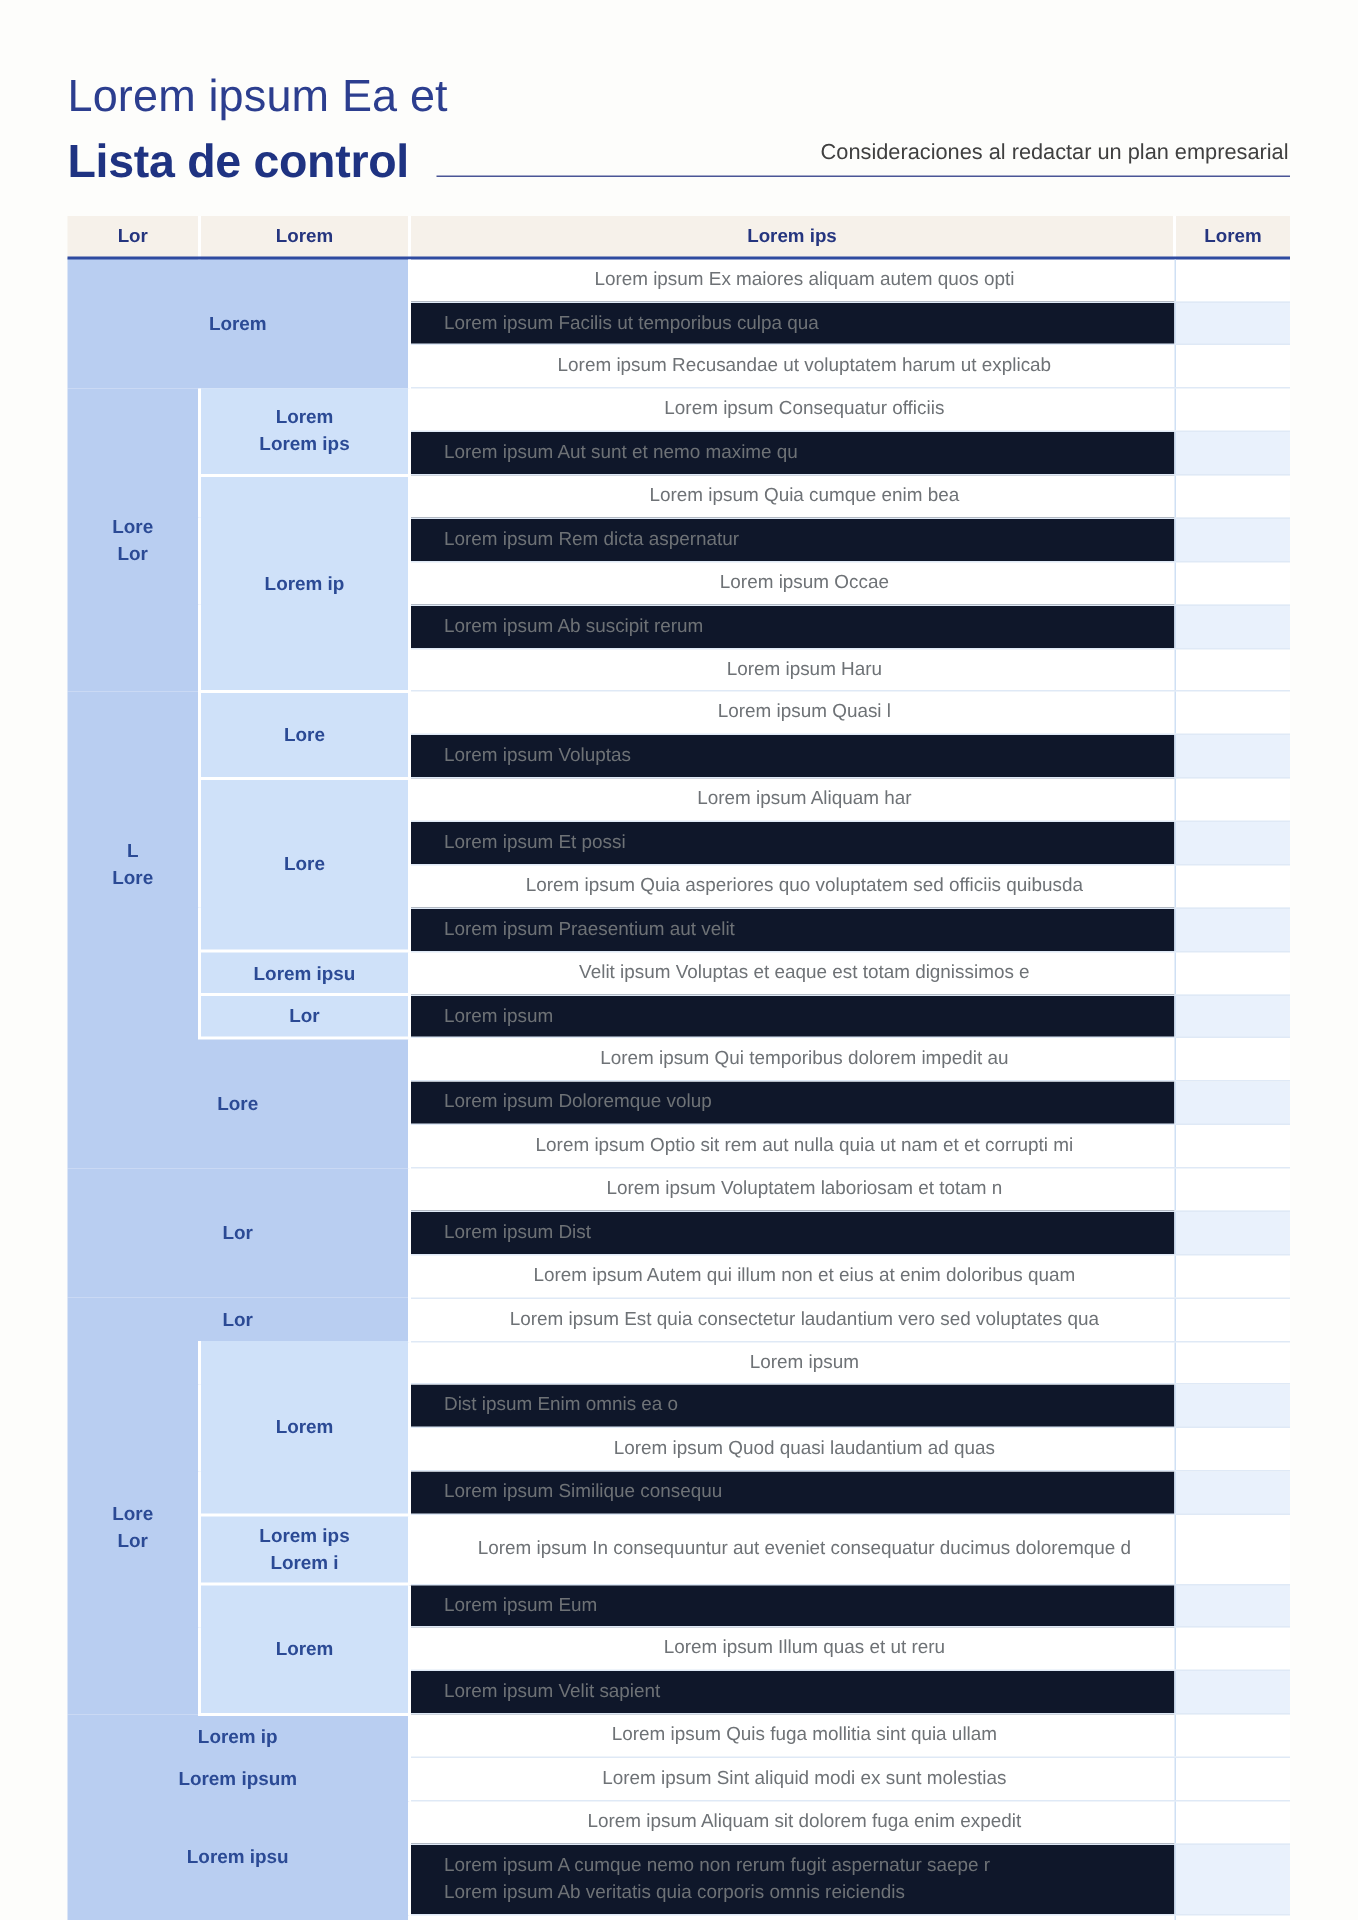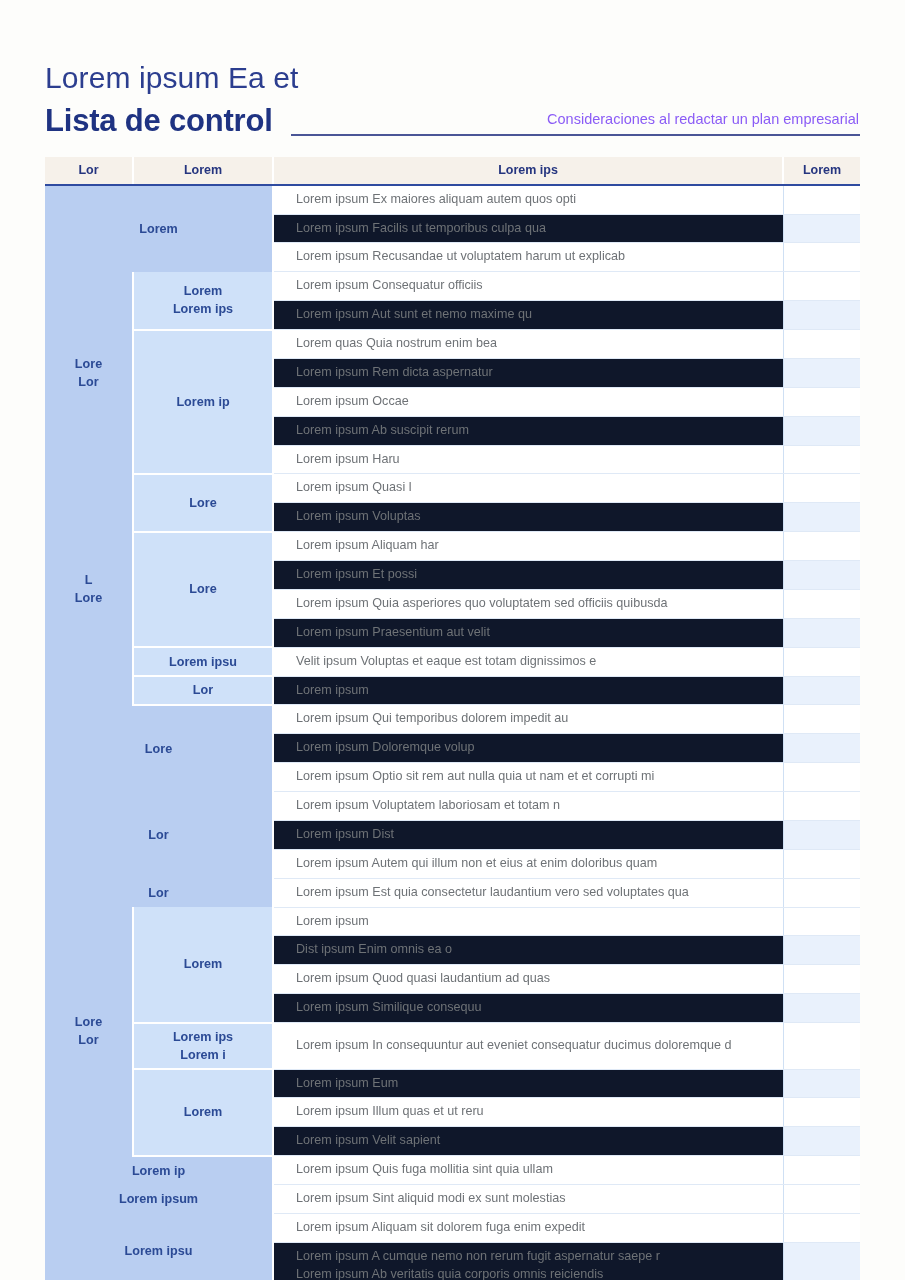--- a/index.html
+++ b/index.html
@@ -12,41 +12,41 @@
     background: #fdfdfb;
     font-family: "Liberation Sans", sans-serif;
     overflow: hidden;
   }
 
   .page {
     position: relative;
     width: 905px;
     height: 1272px;
     box-sizing: border-box;
-    padding: 13px 45px;
+    padding: 0 45px;
     border-radius: 27px;
   }
 
   
   .header {
     padding-top: 48px;
     position: relative;
   }
   .kicker {
     font-size: 30px;
     font-weight: 400;
     color: #2c3e8f;
     letter-spacing: 0.1px;
     line-height: 1.15;
     margin: 0;
     white-space: nowrap;
   }
   .title-row {
     display: flex;
-    align-items: flex-end;
+    align-items: center;
     margin-top: 6px;
   }
   .main-title {
     font-size: 31px;
     font-weight: bold;
     color: #1f3382;
     line-height: 1.2;
     margin: 0;
     white-space: nowrap;
     padding-right: 18px;
@@ -54,21 +54,21 @@
   }
   .subtitle-wrap {
     flex: 1;
     display: flex;
     flex-direction: column;
     justify-content: flex-end;
     padding-bottom: 3px;
   }
   .subtitle {
     font-size: 14.5px;
-    color: #8b5cf6;
+    color: #404040;
     text-align: right;
     line-height: 1.3;
     padding-bottom: 5px;
     padding-right: 1px;
     white-space: nowrap;
   }
   .subtitle-rule {
     height: 1.5px;
     background: #4a5596;
     width: 100%;
@@ -138,21 +138,21 @@
     font-weight: bold;
     font-size: 12.6px;
     text-align: center;
     padding: 4px 3px;
     border-right: 2px solid #ffffff;
     border-bottom: none;
     line-height: 1.45;
   }
 
   
-  td.item.odd  { background: #ffffff; }
+  td.item.odd  { background: #ffffff; text-align: center; }
   td.item.even { background: #0f172a; }
 
   
   td.check {
     background: #ffffff;
     border-left: 1px solid #cfe0f4;
     padding: 0;
   }
   td.check.even { background: #e9f1fc; }
 
@@ -219,21 +219,21 @@
 Lorem ips</td>
             <td class="item odd">Lorem ipsum Consequatur officiis</td>
             <td class="check odd"></td>
           </tr>
           <tr>
             <td class="item even">Lorem ipsum Aut sunt et nemo maxime qu</td>
             <td class="check even"></td>
           </tr>
           <tr>
             <td class="lvl2" rowspan="5" style="white-space: pre-line;">Lorem ip</td>
-            <td class="item odd">Lorem quas Quia nostrum enim bea</td>
+            <td class="item odd">Lorem ipsum Quia cumque enim bea</td>
             <td class="check odd"></td>
           </tr>
           <tr>
             <td class="item even">Lorem ipsum Rem dicta aspernatur</td>
             <td class="check even"></td>
           </tr>
           <tr>
             <td class="item odd">Lorem ipsum Occae</td>
             <td class="check odd"></td>
           </tr>

